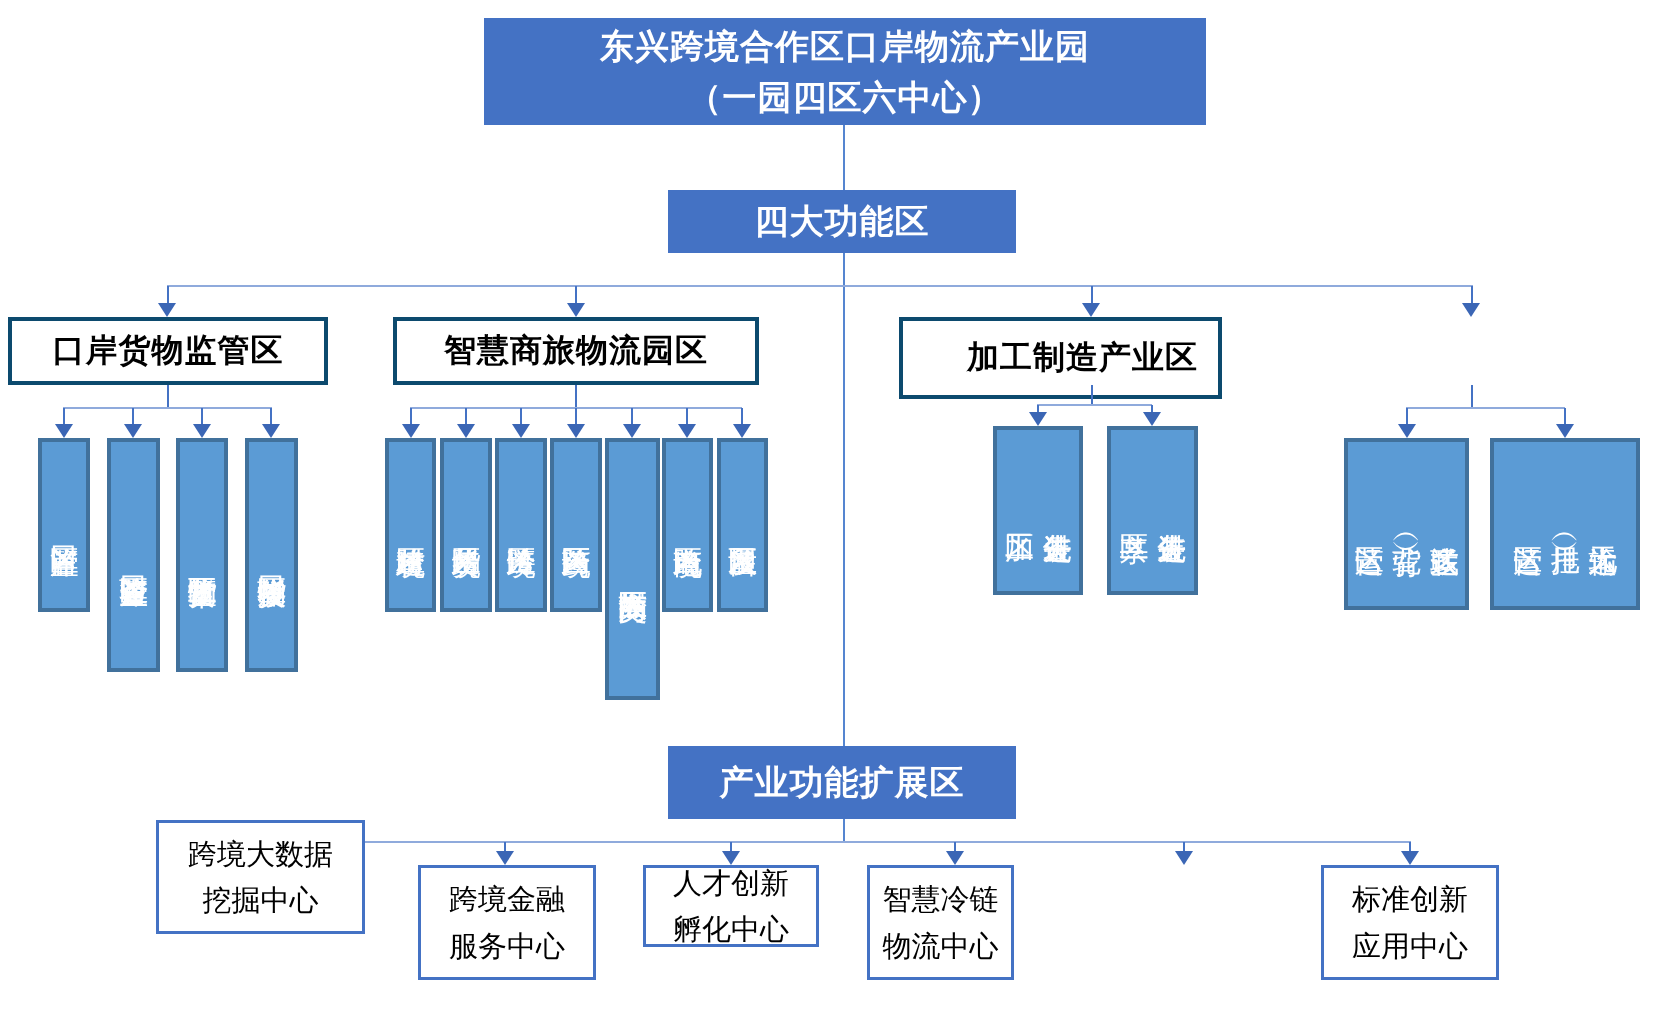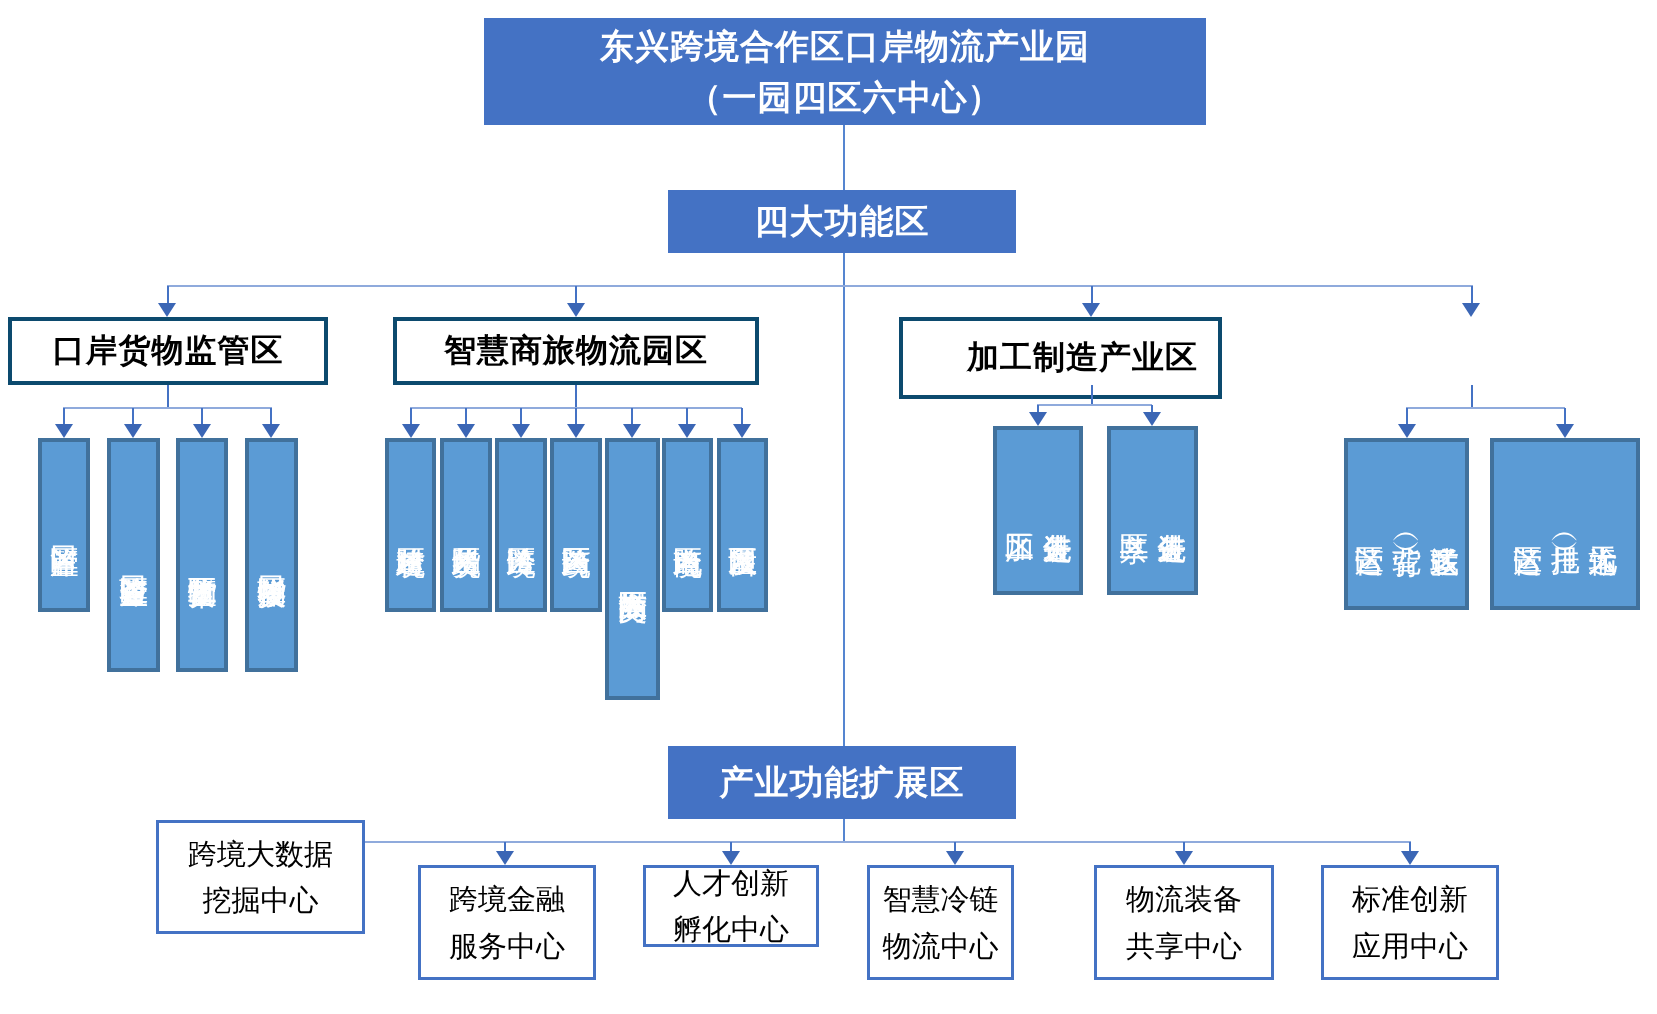--- a/index.html
+++ b/index.html
@@ -155,18 +155,16 @@
   <div class="abs arrow" style="left:1401px;top:851px;"></div>
 
   <div class="abs box centerbox" style="left:156px;top:820px;width:209px;height:114px;">跨境大数据
 挖掘中心</div>
   <div class="abs box centerbox" style="left:418px;top:865px;width:178px;height:115px;">跨境金融
 服务中心</div>
   <div class="abs box centerbox" style="left:643px;top:865px;width:176px;height:82px;">人才创新
 孵化中心</div>
   <div class="abs box centerbox" style="left:867px;top:865px;width:147px;height:115px;">智慧冷链
 物流中心</div>
-  <div class="abs box centerbox" style="left:1094px;top:865px;width:180px;height:115px;">物流装备
-共享中心</div>
   <div class="abs box centerbox" style="left:1321px;top:865px;width:178px;height:115px;">标准创新
 应用中心</div>
 
 </div>
 
 </body></html>

